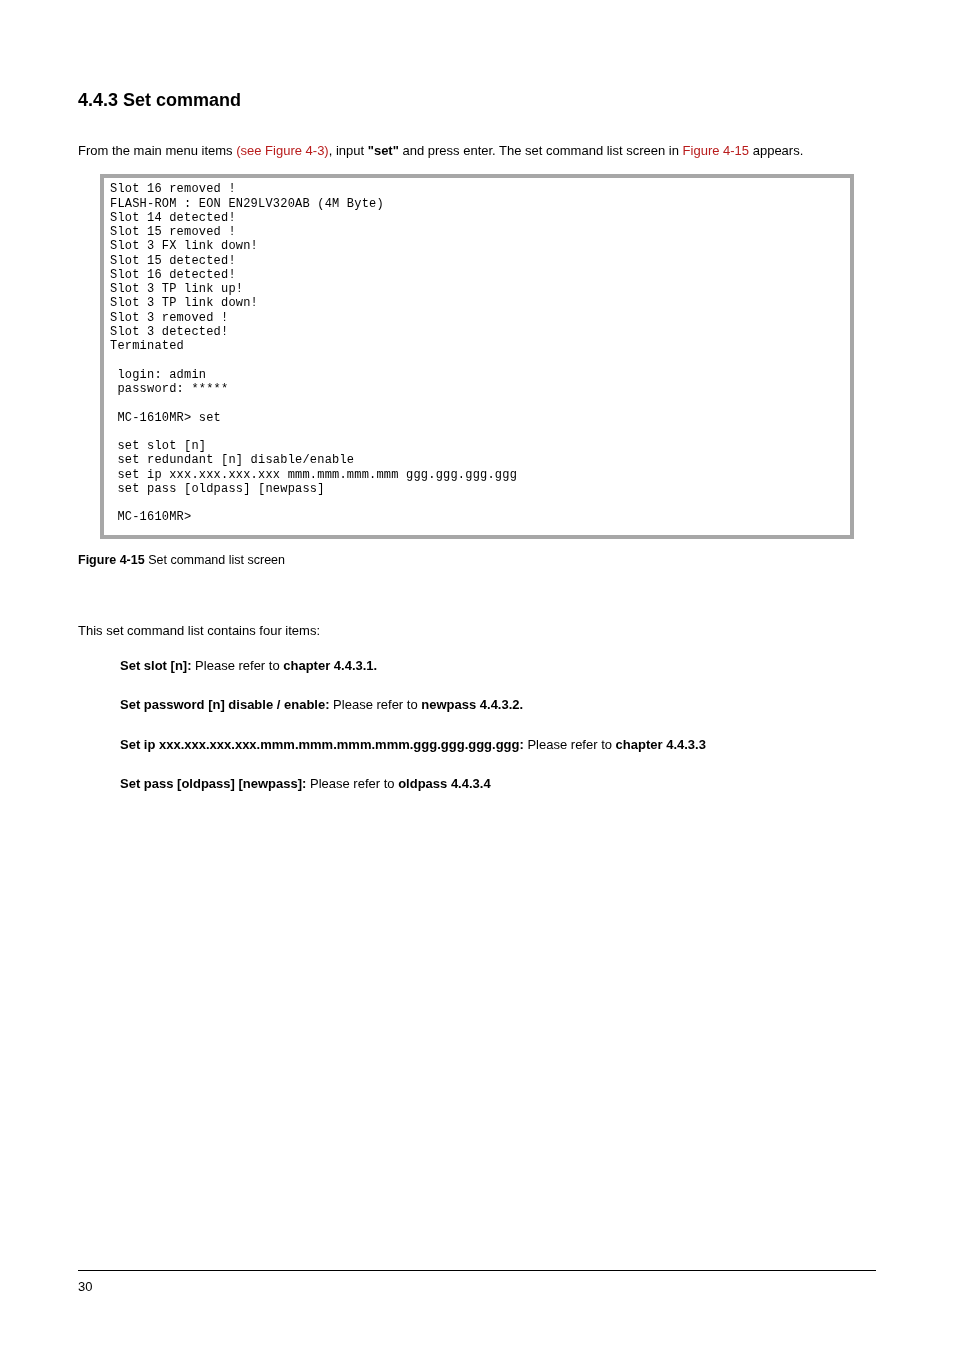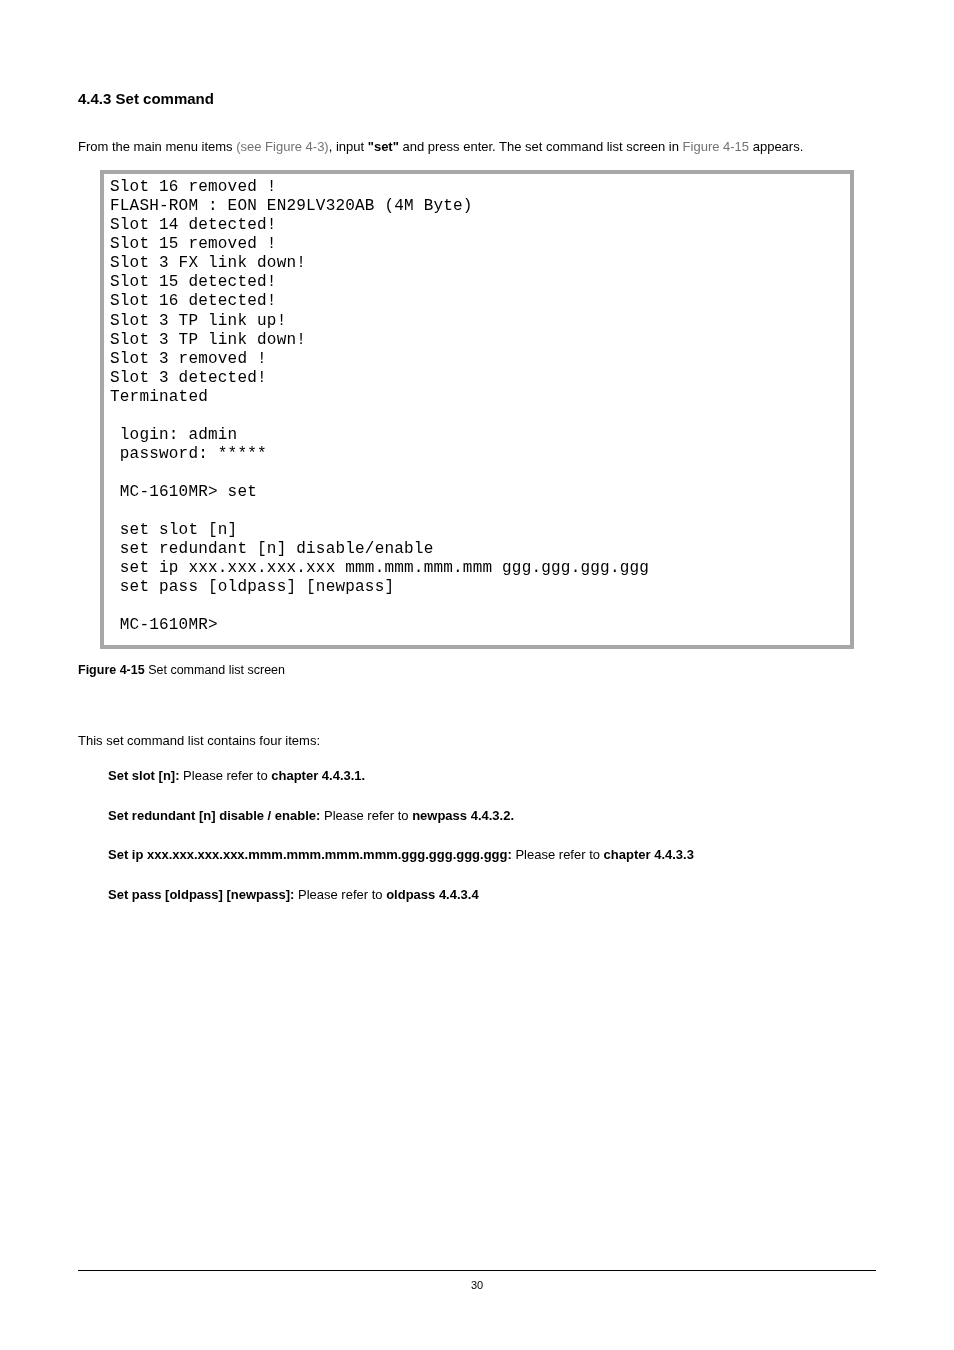--- a/index.html
+++ b/index.html
@@ -14,64 +14,63 @@
     color: #000;
   }
   .page {
     padding: 90px 78px 40px 78px;
     box-sizing: border-box;
     min-height: 1270px;
     position: relative;
   }
   .heading {
     font-weight: bold;
-    font-size: 15px;
+    font-size: 18px;
     margin-bottom: 26px;
   }
   .para {
     line-height: 2.1;
   }
   .link {
-    color: #737373;
+    color: #b91c1c;
   }
   .term-box {
     margin: 10px 22px 0 22px;
     border: 4px solid #a7a7a7;
     background: #fff;
     padding: 4px 6px 10px 6px;
     font-family: "Lucida Console", "Courier New", monospace;
-    font-size: 16px;
+    font-size: 12px;
     line-height: 1.19;
     white-space: pre;
     letter-spacing: 0.2px;
   }
   .caption {
     text-align: left;
     margin-top: 14px;
     font-size: 12.5px;
   }
   .caption .figlabel { font-weight: bold; }
   .subpara {
     margin-top: 56px;
     margin-bottom: 18px;
   }
   .items {
     padding-left: 26px;
   }
   .items p {
-    margin: 0 0 20px 4px;
+    margin: 0 0 20px 16px;
     line-height: 1.5;
   }
   .b { font-weight: bold; }
   .footer-wrap {
     border-top: 1.5px solid #000;
     margin: 0 78px;
     padding-top: 8px;
-    text-align: center;
-    font-size: 11px;
+    font-size: 13px;
   }
 </style>
 </head>
 <body>
 
 <div class="page">
 
   <div class="heading">4.4.3 Set command</div>
 
   <div class="para">
@@ -107,21 +106,21 @@
     <span class="figlabel">Figure 4-15</span><span> Set command list screen</span>
   </div>
 
   <div class="subpara">This set command list contains four items:</div>
 
   <div class="items">
     <p>
       <span class="b">Set slot [n]:  </span><span>Please refer to </span><span class="b">chapter 4.4.3.1.</span>
     </p>
     <p>
-      <span class="b">Set redundant [n] disable / enable: </span><span>Please refer to </span><span class="b">newpass 4.4.3.2.</span>
+      <span class="b">Set password [n] disable / enable: </span><span>Please refer to </span><span class="b">newpass 4.4.3.2.</span>
     </p>
     <p>
       <span class="b">Set ip xxx.xxx.xxx.xxx.mmm.mmm.mmm.mmm.ggg.ggg.ggg.ggg: </span><span>Please refer to </span><span class="b">chapter 4.4.3.3</span>
     </p>
     <p>
       <span class="b">Set pass [oldpass] [newpass]: </span><span>Please refer to </span><span class="b">oldpass 4.4.3.4</span>
     </p>
   </div>
 
 </div>

